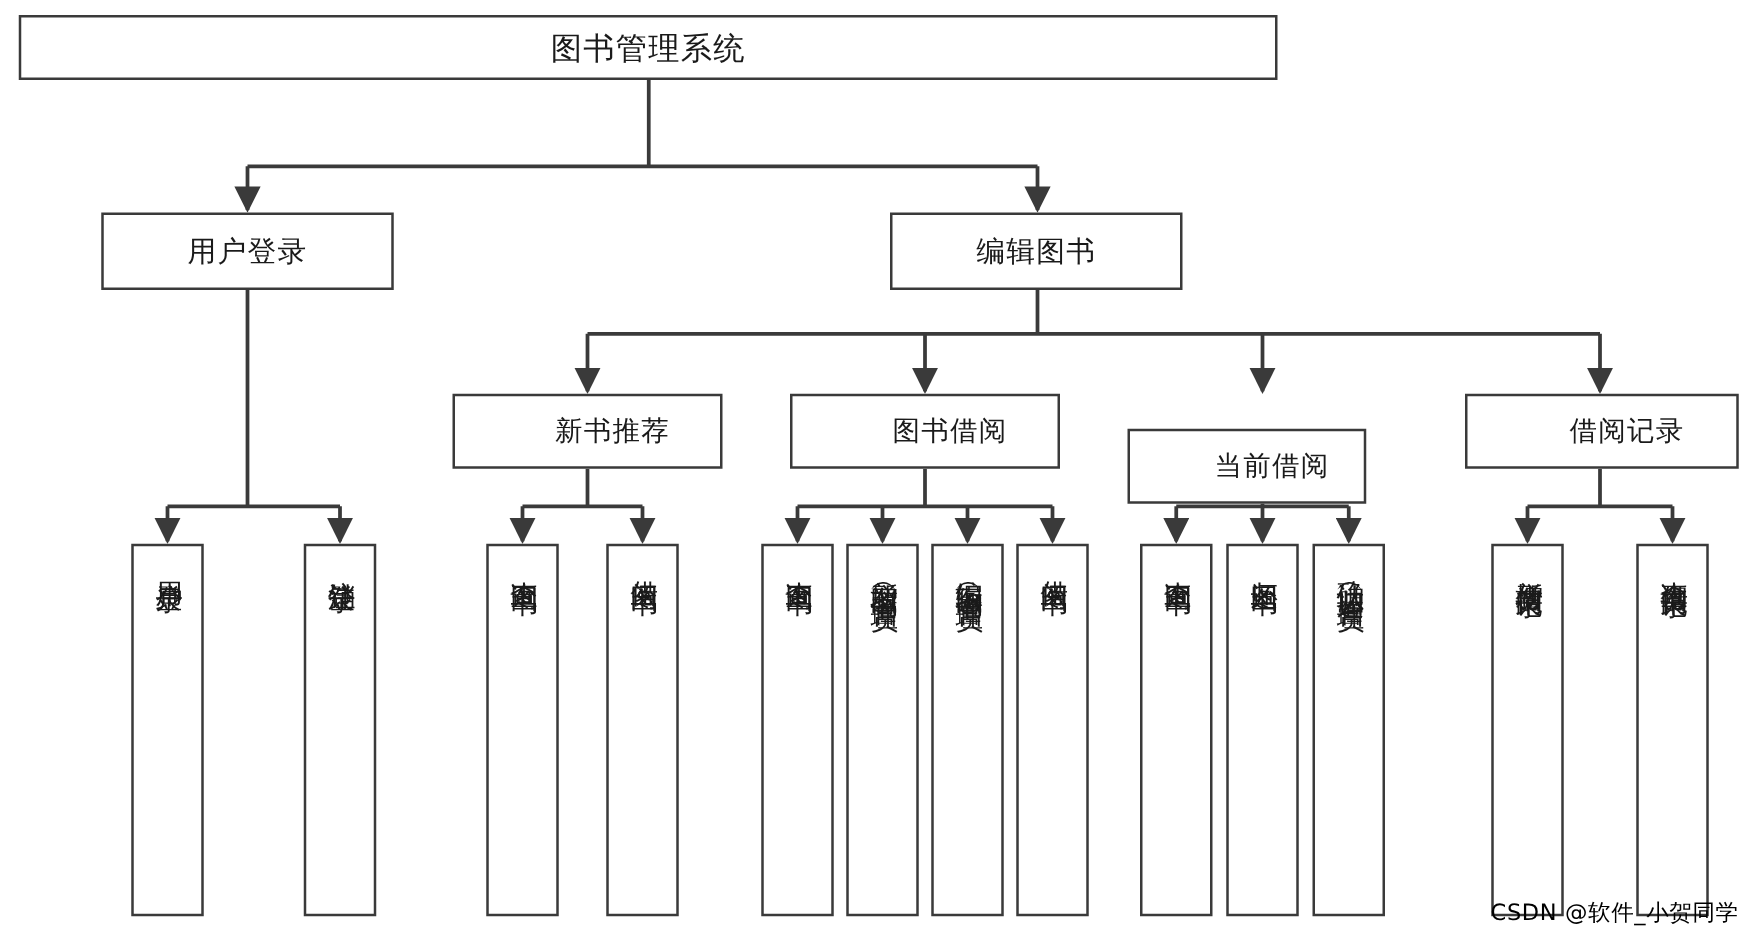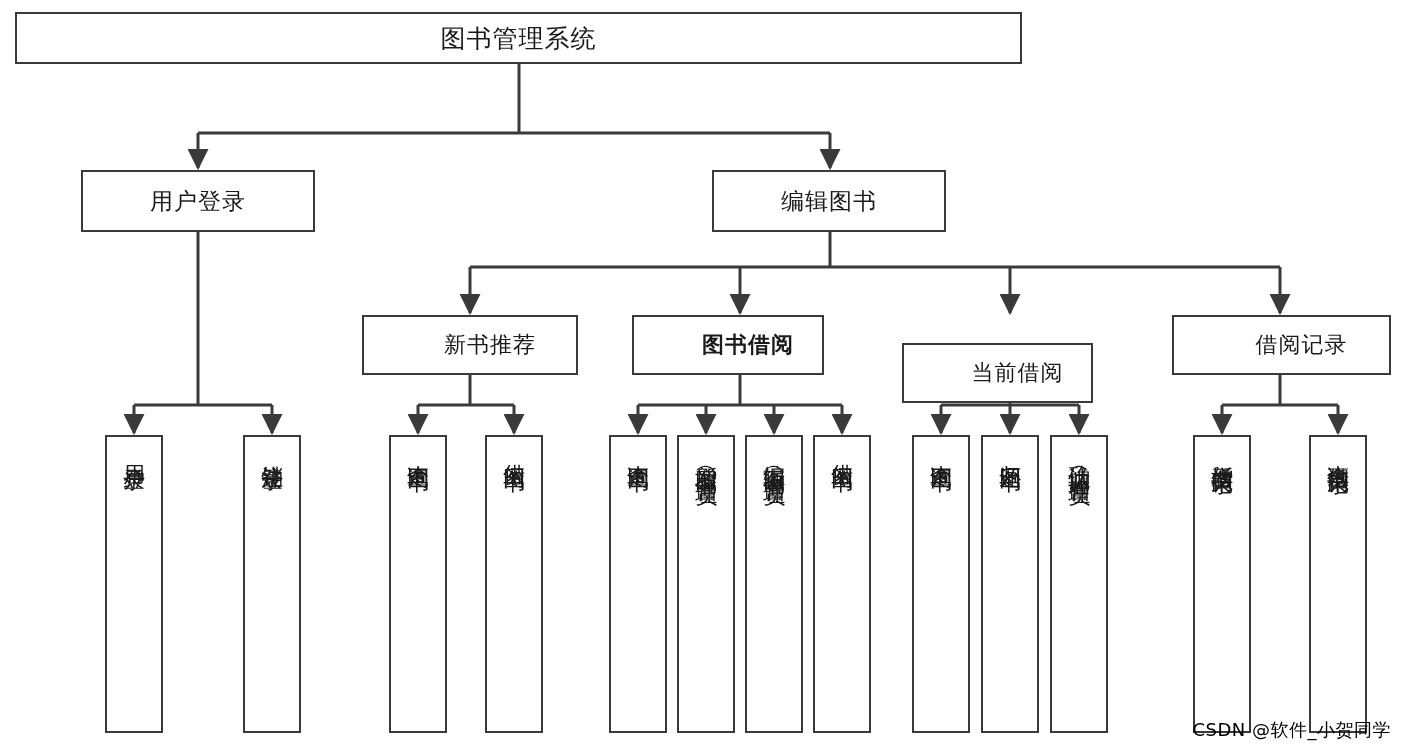--- a/index.html
+++ b/index.html
@@ -140,21 +140,21 @@
   <div class="node node-mid" style="left:81px; top:170px; width:234px; height:62px;">
     <span>用户登录</span>
   </div>
   <div class="node node-mid" style="left:712px; top:170px; width:234px; height:62px;">
     <span>编辑图书</span>
   </div>
 
   <div class="node node-sub" style="left:362px; top:315px; width:216px; height:60px;">
     <span>新书推荐</span>
   </div>
-  <div class="node node-sub" style="left:632px; top:315px; width:192px; height:60px;font-weight:bold;">
+  <div class="node node-sub" style="left:632px; top:315px; width:216px; height:60px;">
     <span>图书借阅</span>
   </div>
   <div class="node node-sub" style="left:902px; top:315px; width:191px; height:60px;margin-top:28px;">
     <span>当前借阅</span>
   </div>
   <div class="node node-sub" style="left:1172px; top:315px; width:219px; height:60px;">
     <span>借阅记录</span>
   </div>
 
   <div class="node node-leaf" style="left:105px; top:435px; width:58px; height:298px;">

